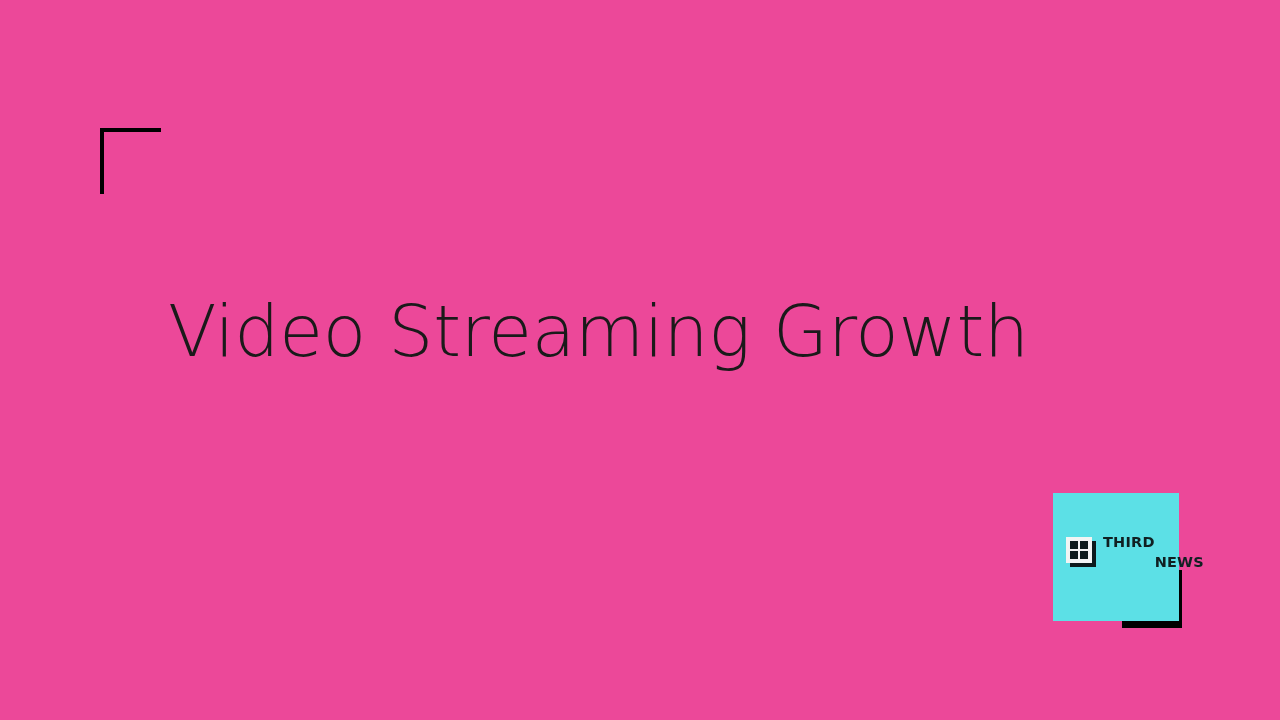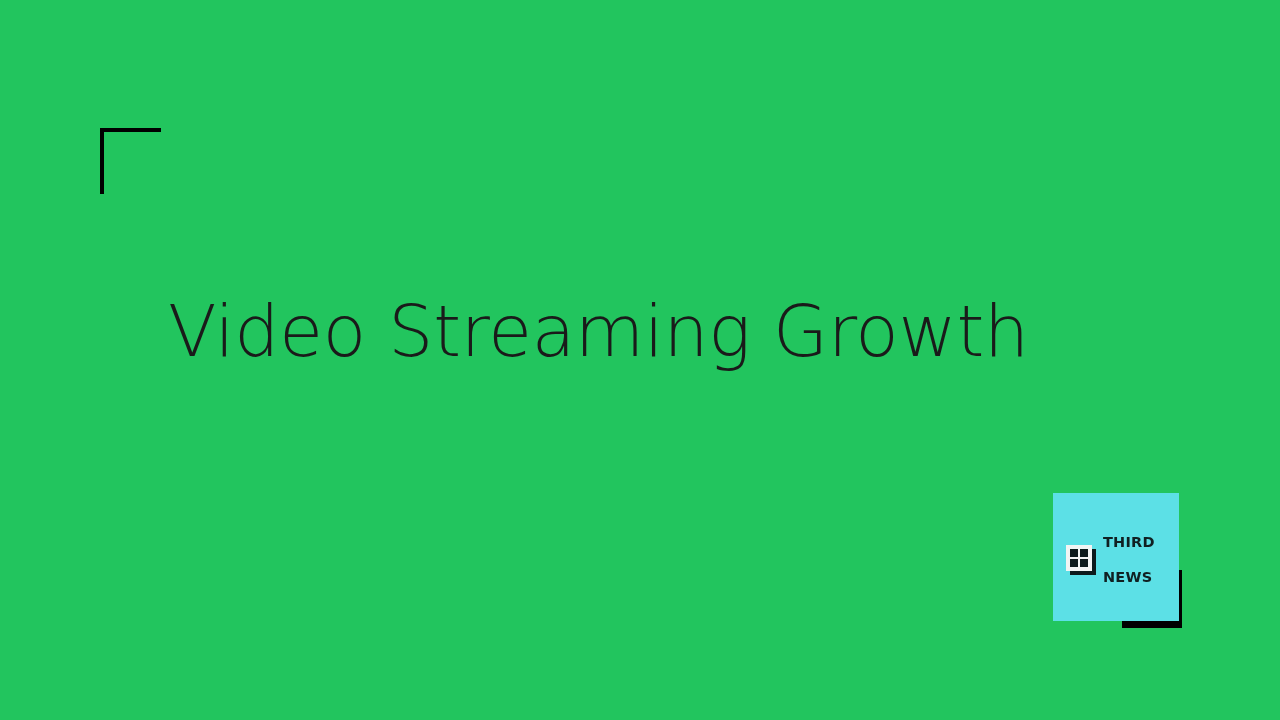--- a/index.html
+++ b/index.html
@@ -7,21 +7,21 @@
     padding: 0;
     background: #ffffff;
   }
   body {
     font-family: "DejaVu Sans", sans-serif;
   }
   #slide {
     position: relative;
     width: 1280px;
     height: 720px;
-    background: #22c55e;
+    background: #ec4899;
     overflow: hidden;
   }
 
   
   #corner-bracket {
     position: absolute;
     left: 100px;
     top: 128px;
     width: 61px;
     height: 66px;
@@ -132,21 +132,20 @@
     grid-template-rows: 1fr 1fr;
     gap: 2px;
   }
   .logo-mark .mark-grid span {
     background: #0d1b1c;
     display: block;
   }
 
   .logo-wordmark {
     display: flex;
-    flex-direction: column;
     line-height: 1.0;
   }
   .logo-wordmark .word {
     font-family: "DejaVu Sans", sans-serif;
     font-weight: 700;
     font-size: 14.5px;
     letter-spacing: 0.2px;
     color: #102022;
     white-space: nowrap;
   }

